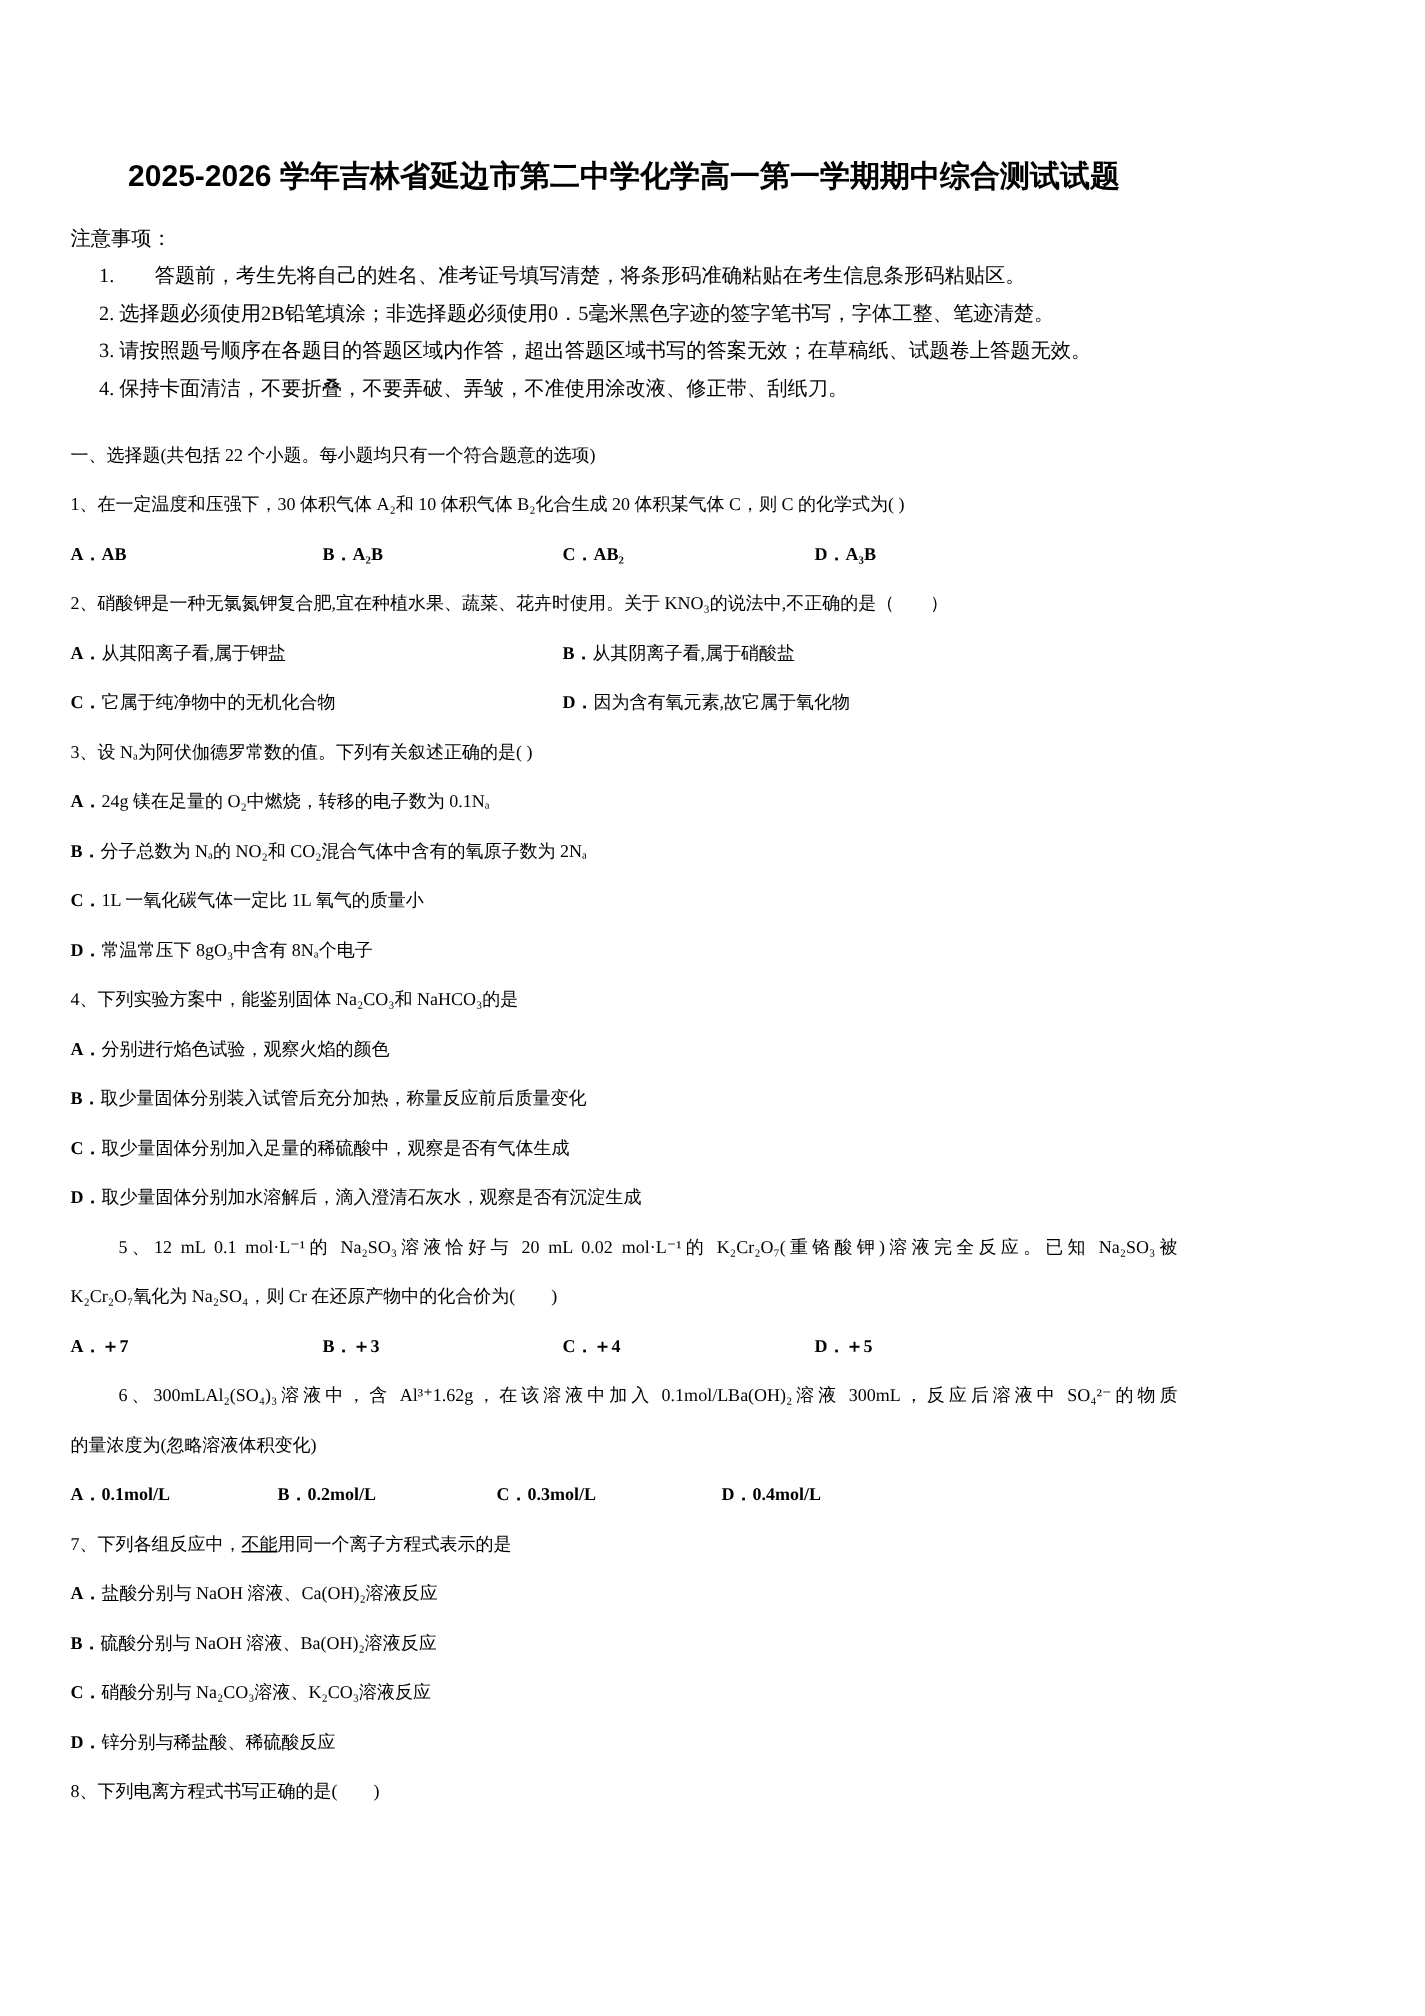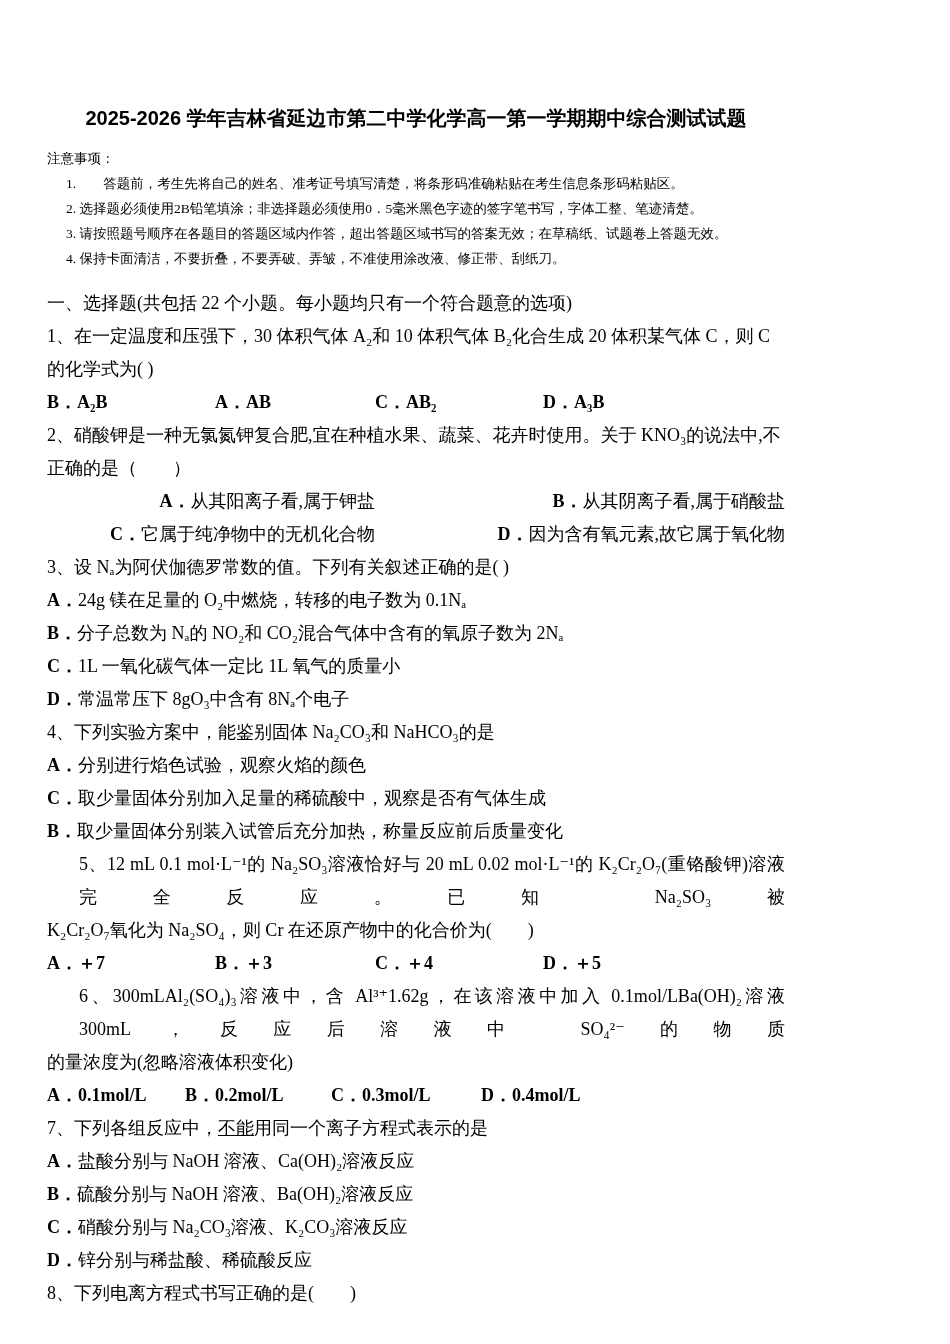--- a/index.html
+++ b/index.html
@@ -13,24 +13,24 @@
   .page { width: 832px; height: 1344px; padding: 104px 47px 0 47px; }
   .title {
     font-family: "Liberation Sans", "DejaVu Sans", sans-serif;
     font-weight: 700; font-size: 20px; line-height: 28px;
     text-align: center; white-space: pre-wrap;
   }
   .notice { margin-top: 14px; font-family: Liberation Serif, serif; }
   .nline { font-size: 13.5px; line-height: 25px; white-space: pre-wrap; }
   .ni { padding-left: 19px; }
   .qarea { margin-top: 16px; }
-  .line { font-size: 18px; line-height: 33px; white-space: pre-wrap; }
+  .line { font-size: 12px; line-height: 33px; white-space: pre-wrap; }
   .j { text-align: justify; text-align-last: justify; margin-left: 32px; }
   .row4 { display: grid; grid-template-columns: 168px 160px 168px auto; }
-  .row2 { display: grid; grid-template-columns: 328px auto; text-align: right; }
+  .row2 { display: grid; grid-template-columns: 328px auto; }
   .row6 { display: grid; grid-template-columns: 104px 112px 116px auto; gap: 34px; }
   .boldrow { font-weight: 700; }
   .olab { font-weight: 700; }
   .emph { text-decoration: underline; }
 </style>
 </head>
 <body>
 
 <div class="page">
 
@@ -44,22 +44,22 @@
     <div class="nline ni">4. 保持卡面清洁，不要折叠，不要弄破、弄皱，不准使用涂改液、修正带、刮纸刀。</div>
   </div>
 
   <div class="qarea">
 
     <div class="line sect">一、选择题(共包括 22 个小题。每小题均只有一个符合题意的选项)</div>
 
     <div>
       <div class="line">1、在一定温度和压强下，30 体积气体 A₂和 10 体积气体 B₂化合生成 20 体积某气体 C，则 C 的化学式为( )</div>
       <div class="line row4 boldrow">
+        <span>A．AB</span>
         <span>B．A₂B</span>
-        <span>A．AB</span>
         <span>C．AB₂</span>
         <span>D．A₃B</span>
       </div>
     </div>
 
     <div>
       <div class="line">2、硝酸钾是一种无氯氮钾复合肥,宜在种植水果、蔬菜、花卉时使用。关于 KNO₃的说法中,不正确的是（　　）</div>
       <div class="line row2">
         <span><b class="olab">A．</b><span>从其阳离子看,属于钾盐</span></span>
         <span><b class="olab">B．</b><span>从其阴离子看,属于硝酸盐</span></span>
@@ -74,22 +74,23 @@
       <div class="line">3、设 Nₐ为阿伏伽德罗常数的值。下列有关叙述正确的是( )</div>
       <div class="line"><b class="olab">A．</b><span>24g 镁在足量的 O₂中燃烧，转移的电子数为 0.1Nₐ</span></div>
       <div class="line"><b class="olab">B．</b><span>分子总数为 Nₐ的 NO₂和 CO₂混合气体中含有的氧原子数为 2Nₐ</span></div>
       <div class="line"><b class="olab">C．</b><span>1L 一氧化碳气体一定比 1L 氧气的质量小</span></div>
       <div class="line"><b class="olab">D．</b><span>常温常压下 8gO₃中含有 8Nₐ个电子</span></div>
     </div>
 
     <div>
       <div class="line">4、下列实验方案中，能鉴别固体 Na₂CO₃和 NaHCO₃的是</div>
       <div class="line"><b class="olab">A．</b><span>分别进行焰色试验，观察火焰的颜色</span></div>
+      <div class="line"><b class="olab">B．</b><span>取少量固体分别装入试管后充分加热，称量反应前后质量变化</span></div>
       <div class="line"><b class="olab">C．</b><span>取少量固体分别加入足量的稀硫酸中，观察是否有气体生成</span></div>
-      <div class="line"><b class="olab">B．</b><span>取少量固体分别装入试管后充分加热，称量反应前后质量变化</span></div>
+      <div class="line"><b class="olab">D．</b><span>取少量固体分别加水溶解后，滴入澄清石灰水，观察是否有沉淀生成</span></div>
     </div>
 
     <div>
       <div class="line j">5、12 mL 0.1 mol·L⁻¹的 Na₂SO₃溶液恰好与 20 mL 0.02 mol·L⁻¹的 K₂Cr₂O₇(重铬酸钾)溶液完全反应。已知 Na₂SO₃被</div>
       <div class="line">K₂Cr₂O₇氧化为 Na₂SO₄，则 Cr 在还原产物中的化合价为(　　)</div>
       <div class="line row4 boldrow">
         <span>A．＋7</span>
         <span>B．＋3</span>
         <span>C．＋4</span>
         <span>D．＋5</span>

